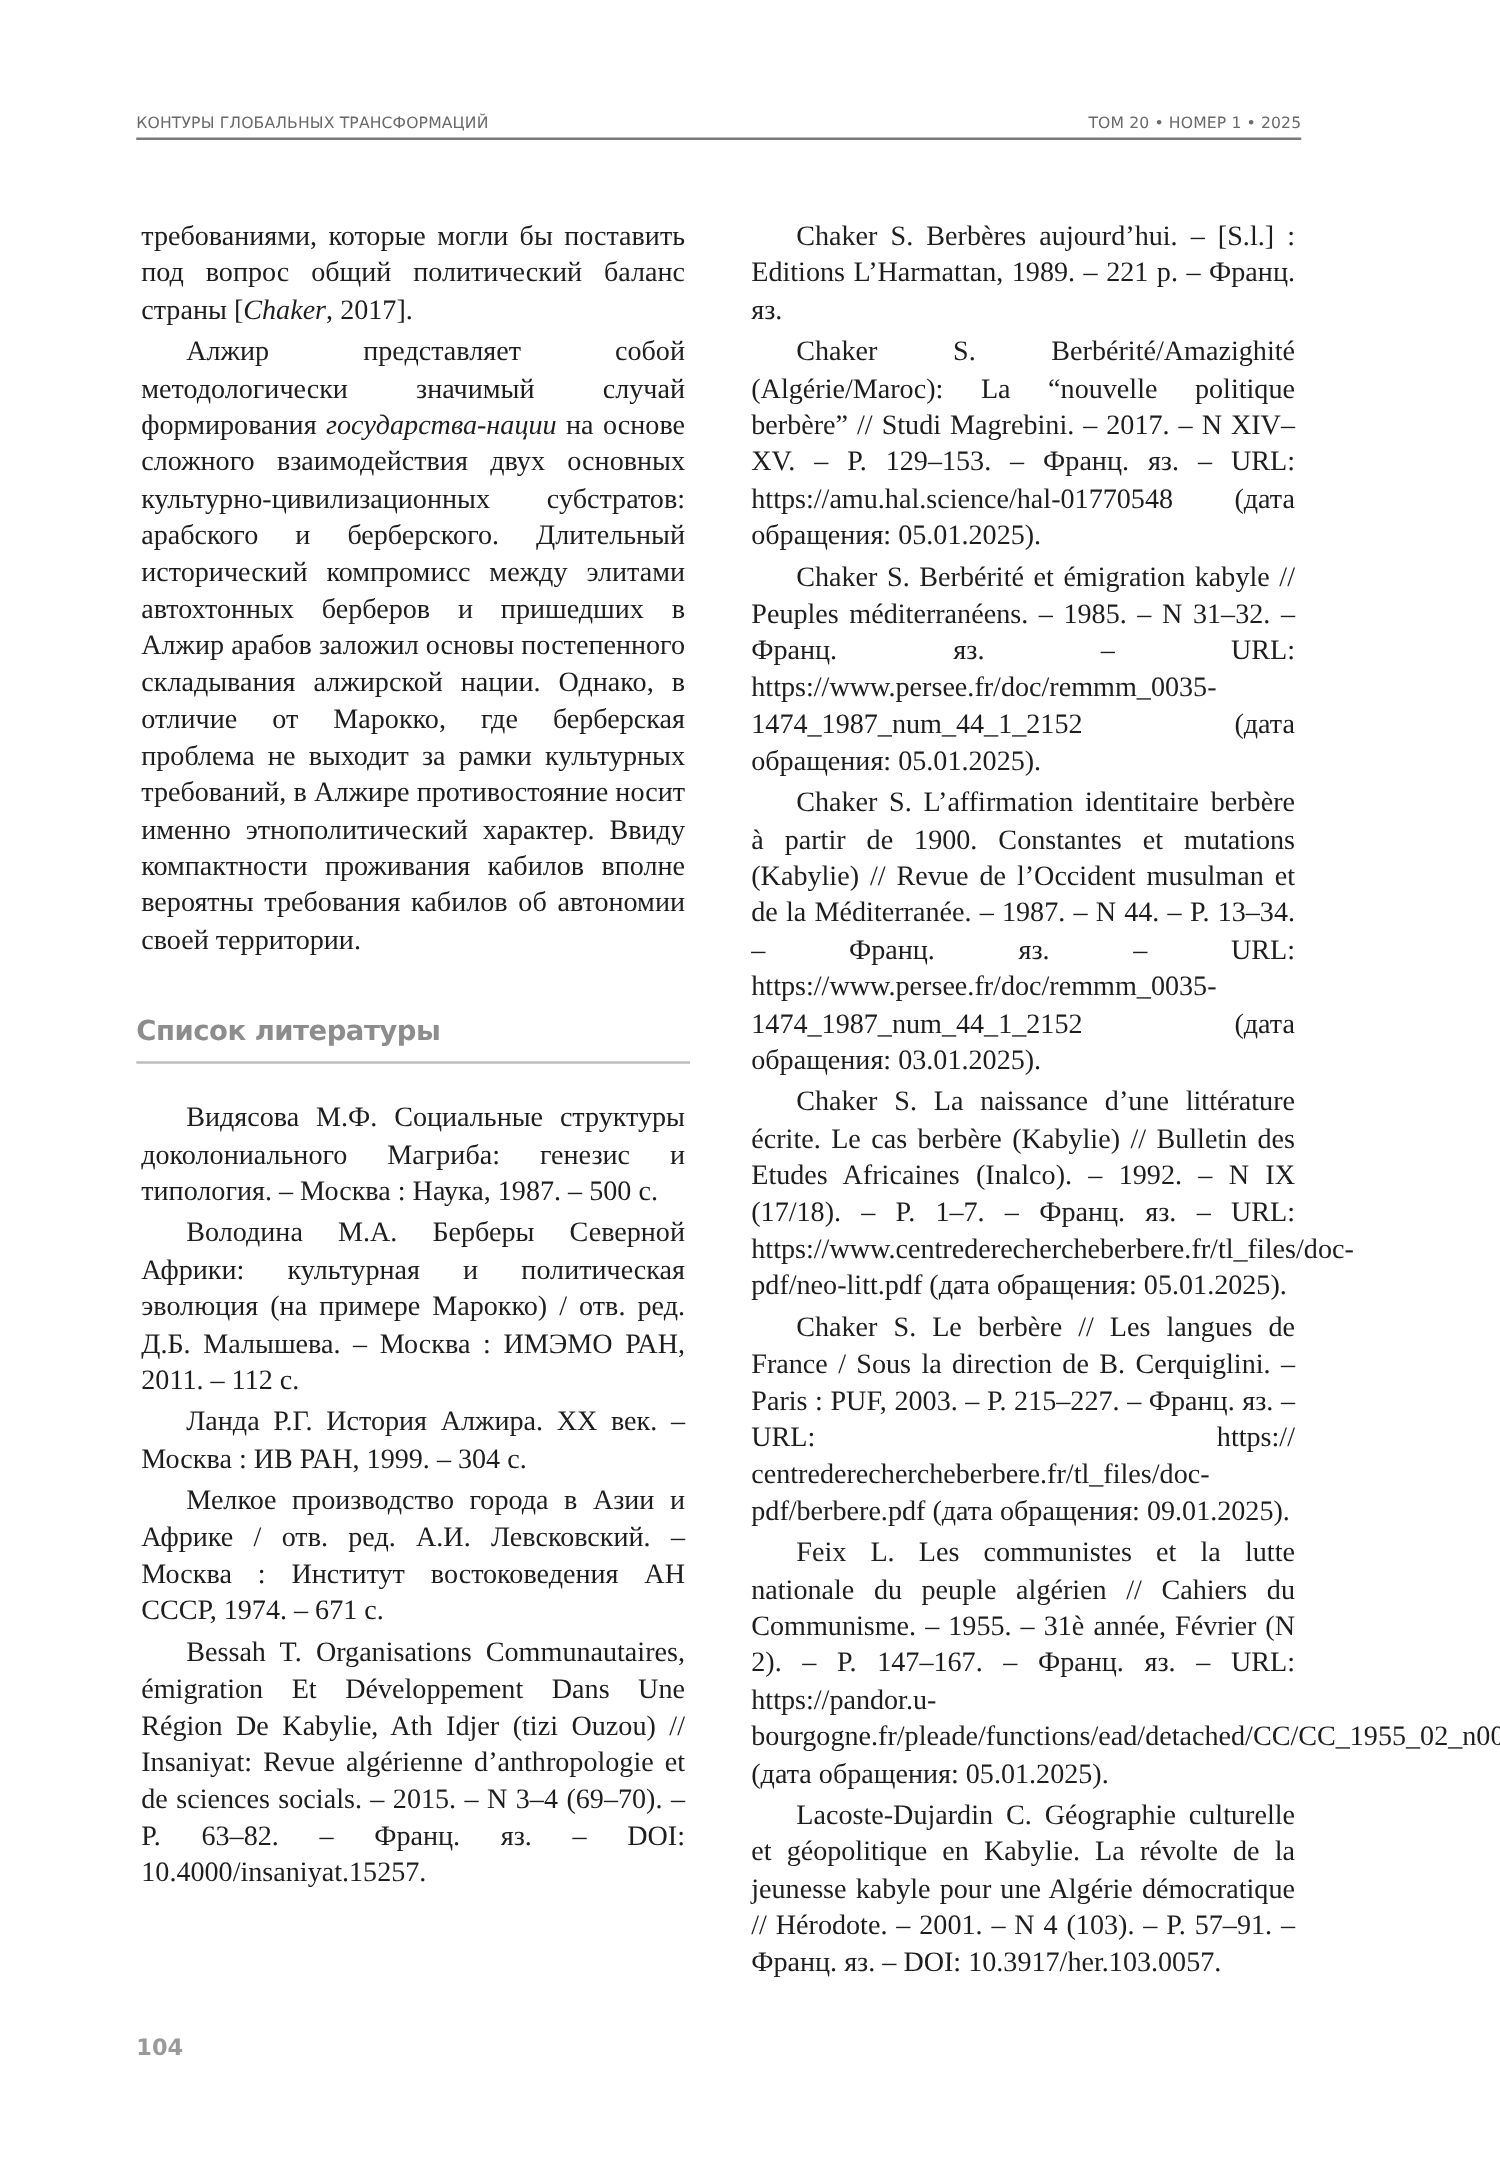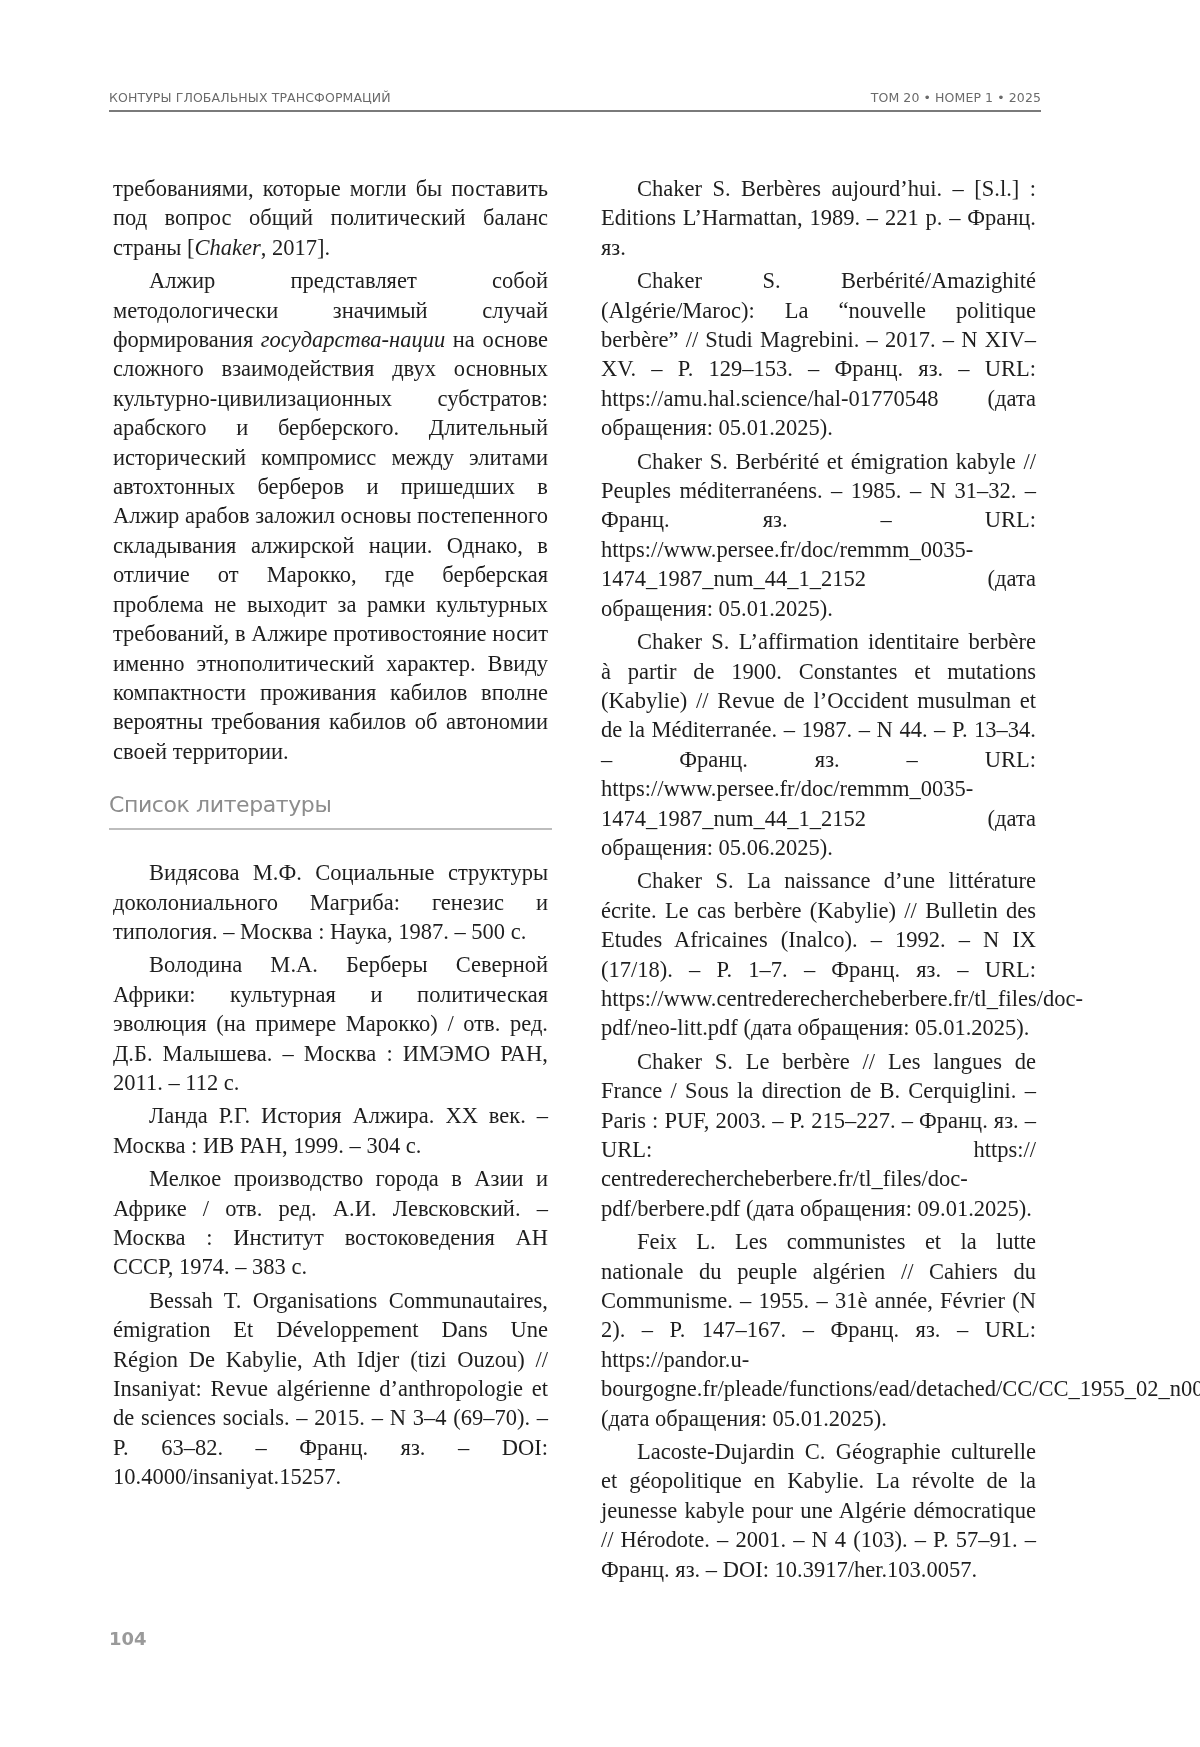--- a/index.html
+++ b/index.html
@@ -20,22 +20,22 @@
     font-size: 22.5px; line-height: 29.4px; color: #1e1e1e;
     text-align: justify; hyphens: manual;
   }
   .col.left { left: 109px; }
   .col.right { left: 597px; }
   .col p { margin: 4px; text-indent: 36px; }
   .col p.noindent { text-indent: 0; }
   .col i { font-style: italic; }
   .section-title {
     font-family: "DejaVu Sans", "Liberation Sans", sans-serif;
-    font-weight: normal; font-size: 22px; color: #8d8d8d;
-    margin: 24px 0 0 0; line-height: 30px; text-indent: 0; text-align: left;
+    font-weight: bold; font-size: 22px; color: #8d8d8d;
+    margin: 45px 0 0 0; line-height: 30px; text-indent: 0; text-align: left;
     letter-spacing: -0.4px;
   }
   .section-rule { height: 2px; background: #bdbdbd; margin: 8px 0 28px 0; }
   .ref { margin: 0; text-indent: 36px; }
   .page-number {
     position: absolute; left: 109px; top: 1628px;
     font-family: "DejaVu Sans", "Liberation Sans", sans-serif;
     font-weight: bold; font-size: 18px; color: #9a9a9a;
   }
 </style>
@@ -53,29 +53,29 @@
   <div class="col left">
     <p class="noindent"><span>требованиями, которые могли бы поставить под вопрос общий политический баланс страны [</span><i>Chaker</i><span>, 2017].</span></p>
     <p><span>Алжир представляет собой методологически значимый случай формирования </span><i>государства-нации</i><span> на основе сложного взаимодействия двух основных культурно-цивилизационных субстратов: арабского и берберского. Длительный исторический компромисс между элитами автохтонных берберов и пришедших в Алжир арабов заложил основы постепенного складывания алжирской нации. Однако, в отличие от Марокко, где берберская проблема не выходит за рамки культурных требований, в Алжире противостояние носит именно этнополитический характер. Ввиду компактности проживания кабилов вполне вероятны требования кабилов об автономии своей территории.</span></p>
 
     <div class="section-title">Список литературы</div>
     <div class="section-rule"></div>
 
     <p class="ref">Видясова М.Ф. Социальные структуры доколониального Магриба: генезис и типология. – Москва : Наука, 1987. – 500 с.</p>
     <p class="ref">Володина М.А. Берберы Северной Африки: культурная и политическая эволюция (на примере Марокко) / отв. ред. Д.Б. Малышева. – Москва : ИМЭМО РАН, 2011. – 112 с.</p>
     <p class="ref">Ланда Р.Г. История Алжира. XX век. – Москва : ИВ РАН, 1999. – 304 с.</p>
-    <p class="ref">Мелкое производство города в Азии и Африке / отв. ред. А.И. Левсковский. – Москва : Институт востоковедения АН СССР, 1974. – 383 с.</p>
+    <p class="ref">Мелкое производство города в Азии и Африке / отв. ред. А.И. Левсковский. – Москва : Институт востоковедения АН СССР, 1974. – 671 с.</p>
     <p class="ref">Bessah T. Organisations Communautaires, émigration Et Développement Dans Une Région De Kabylie, Ath Idjer (tizi Ouzou) // Insaniyat: Revue algérienne d’anthropologie et de sciences socials. – 2015. – N 3–4 (69–70). – P. 63–82. – Франц. яз. – DOI: 10.4000/insaniyat.15257.</p>
   </div>
 
   <div class="col right">
     <p class="ref">Chaker S. Berbères aujourd’hui. – [S.l.] : Editions L’Harmattan, 1989. – 221 p. – Франц. яз.</p>
     <p class="ref">Chaker S. Berbérité/Amazighité (Algérie/Maroc): La “nouvelle politique berbère” // Studi Magrebini. – 2017. – N XIV–XV. – P. 129–153. – Франц. яз. – URL: https://amu.hal.science/hal-01770548 (дата обращения: 05.01.2025).</p>
     <p class="ref">Chaker S. Berbérité et émigration kabyle // Peuples méditerranéens. – 1985. – N 31–32. – Франц. яз. – URL: https://www.persee.fr/doc/remmm_0035-1474_1987_num_44_1_2152 (дата обращения: 05.01.2025).</p>
-    <p class="ref">Chaker S. L’affirmation identitaire berbère à partir de 1900. Constantes et mutations (Kabylie) // Revue de l’Occident musulman et de la Méditerranée. – 1987. – N 44. – P. 13–34. – Франц. яз. – URL: https://www.persee.fr/doc/remmm_0035-1474_1987_num_44_1_2152 (дата обращения: 05.06.2025).</p>
+    <p class="ref">Chaker S. L’affirmation identitaire berbère à partir de 1900. Constantes et mutations (Kabylie) // Revue de l’Occident musulman et de la Méditerranée. – 1987. – N 44. – P. 13–34. – Франц. яз. – URL: https://www.persee.fr/doc/remmm_0035-1474_1987_num_44_1_2152 (дата обращения: 03.01.2025).</p>
     <p class="ref">Chaker S. La naissance d’une littérature écrite. Le cas berbère (Kabylie) // Bulletin des Etudes Africaines (Inalco). – 1992. – N IX (17/18). – P. 1–7. – Франц. яз. – URL: https://www.centrederechercheberbere.fr/tl_files/doc-pdf/neo-litt.pdf (дата обращения: 05.01.2025).</p>
     <p class="ref">Chaker S. Le berbère // Les langues de France / Sous la direction de B. Cerquiglini. – Paris : PUF, 2003. – P. 215–227. – Франц. яз. – URL: https:// centrederechercheberbere.fr/tl_files/doc-pdf/berbere.pdf (дата обращения: 09.01.2025).</p>
     <p class="ref">Feix L. Les communistes et la lutte nationale du peuple algérien // Cahiers du Communisme. – 1955. – 31è année, Février (N 2). – P. 147–167. – Франц. яз. – URL: https://pandor.u-bourgogne.fr/pleade/functions/ead/detached/CC/CC_1955_02_n002.pdf (дата обращения: 05.01.2025).</p>
     <p class="ref">Lacoste-Dujardin C. Géographie culturelle et géopolitique en Kabylie. La révolte de la jeunesse kabyle pour une Algérie démocratique // Hérodote. – 2001. – N 4 (103). – P. 57–91. – Франц. яз. – DOI: 10.3917/her.103.0057.</p>
   </div>
 
   <div class="page-number">104</div>
 </div>
 
 </body></html>

